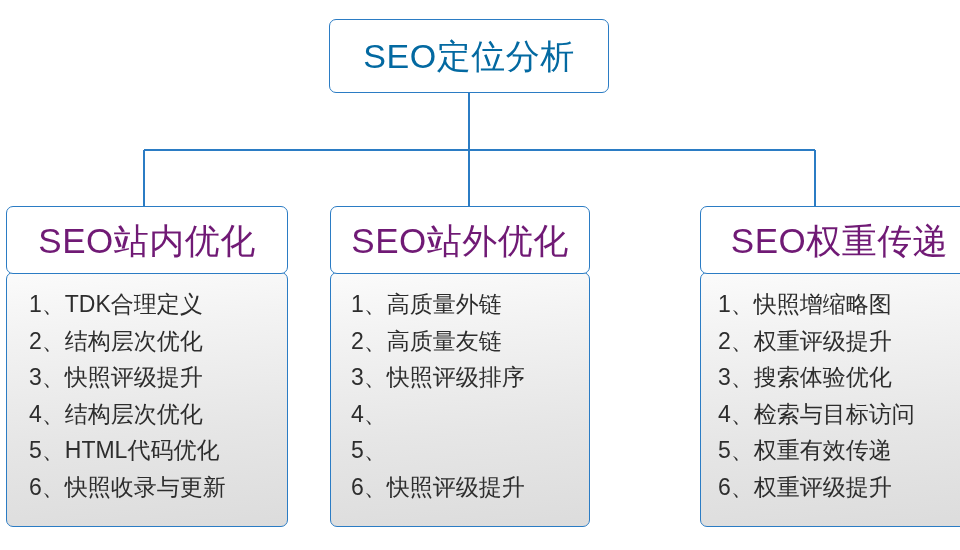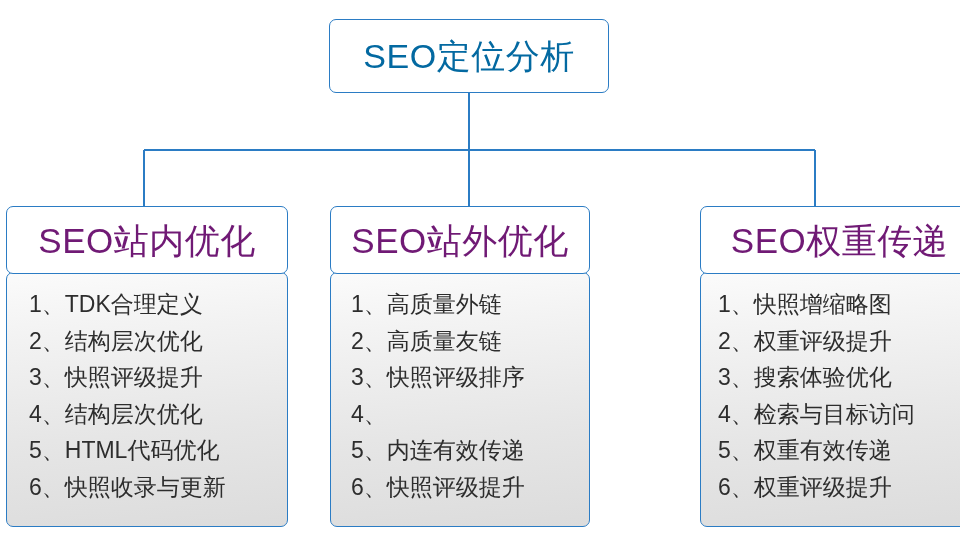--- a/index.html
+++ b/index.html
@@ -194,21 +194,20 @@
         </li>
         <li>
           <span class="li-index">3、</span>
           <span class="li-text">快照评级排序</span>
         </li>
         <li>
           <span class="li-index">4、</span>
         </li>
         <li>
           <span class="li-index">5、</span>
-          <span class="li-text">内连有效传递</span>
         </li>
         <li>
           <span class="li-index">6、</span>
           <span class="li-text">快照评级提升</span>
         </li>
       </ol>
     </div>
   </div>
 
   <div class="branch branch-3">

